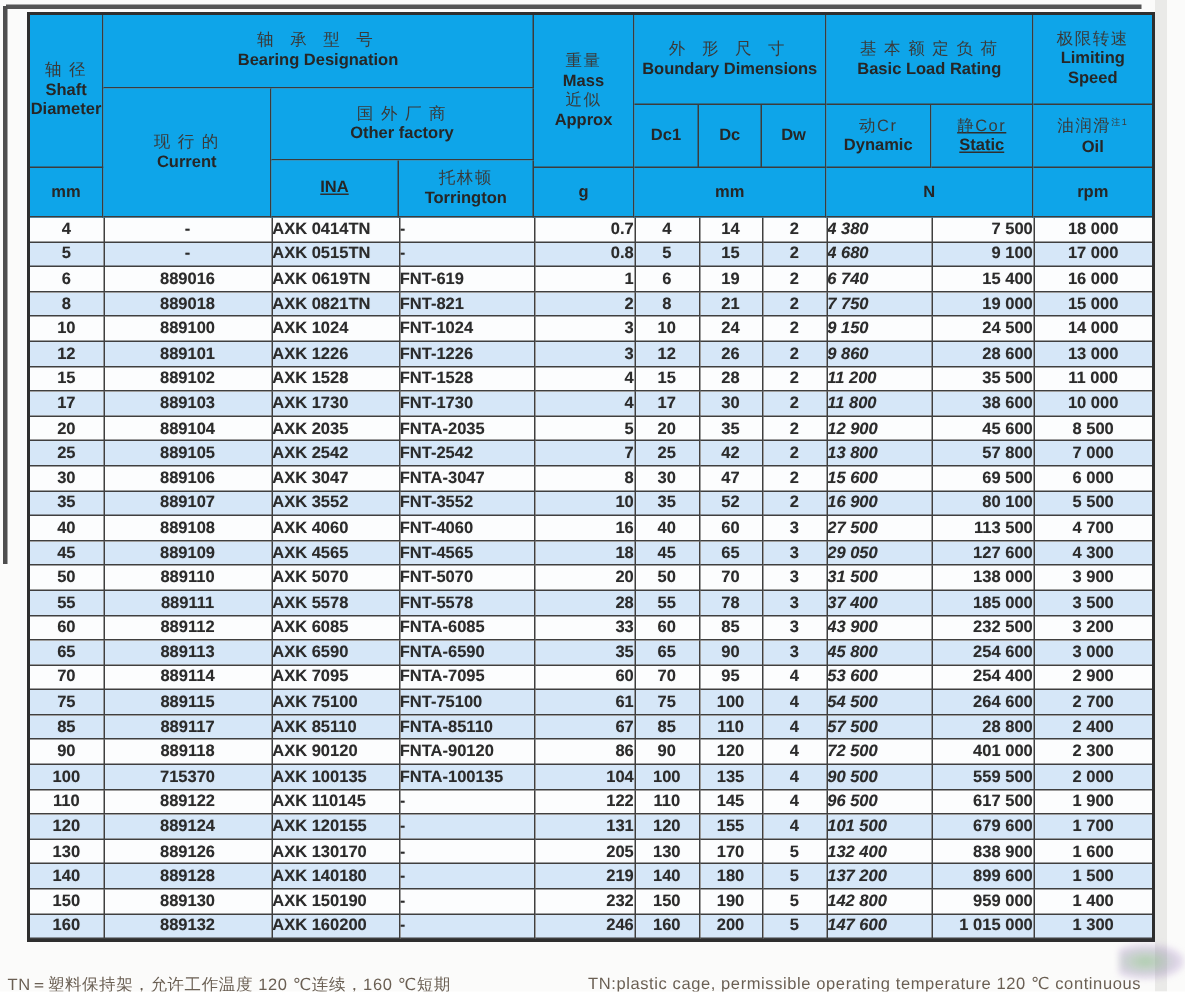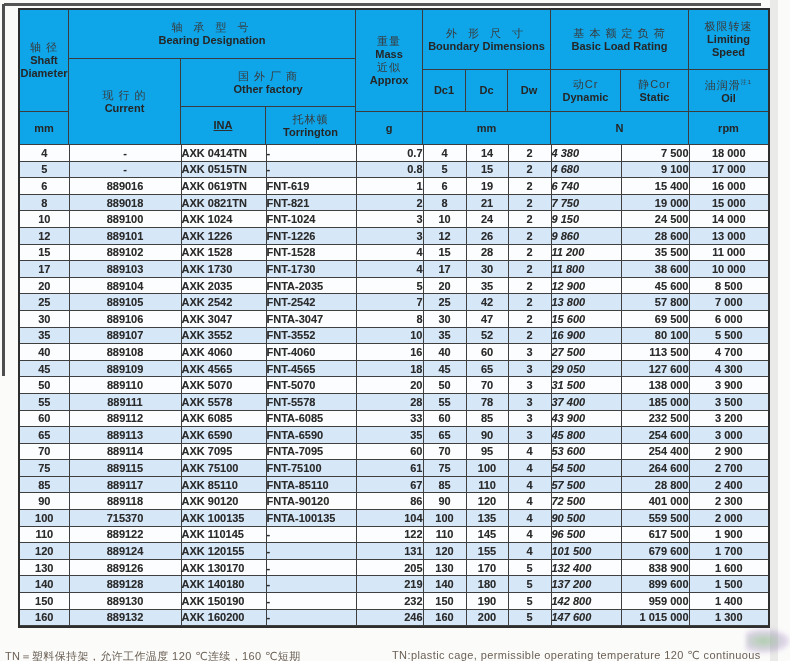--- a/index.html
+++ b/index.html
@@ -51,21 +51,21 @@
   .h-torr{grid-column:4;grid-row:4/6;}
   .h-mass{grid-column:5;grid-row:1/5;}
   .h-g{grid-column:5;grid-row:5;}
   .h-boundary{grid-column:6/9;grid-row:1/3;}
   .h-dc1{grid-column:6;grid-row:3/5;}
   .h-dc{grid-column:7;grid-row:3/5;}
   .h-dw{grid-column:8;grid-row:3/5;}
   .h-mm2{grid-column:6/9;grid-row:5;}
   .h-load{grid-column:9/11;grid-row:1/3;}
   .h-dyn{grid-column:9;grid-row:3/5;}
-  .h-stat{grid-column:10;grid-row:3/5;}
+  .h-stat{grid-column:10;grid-row:3/5;text-decoration:underline;}
   .h-n{grid-column:9/11;grid-row:5;}
   .h-speed{grid-column:11;grid-row:1/3;}
   .h-oil{grid-column:11;grid-row:3/5;}
   .h-rpm{grid-column:11;grid-row:5;}
   
   table.data{
     border-collapse:collapse;table-layout:fixed;width:748px;
     font-size:11px;color:#2b2b2b;
   }
   table.data td{

